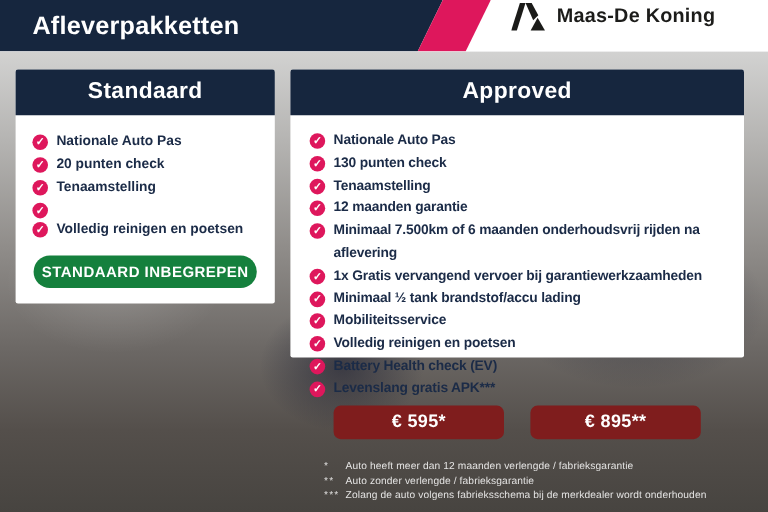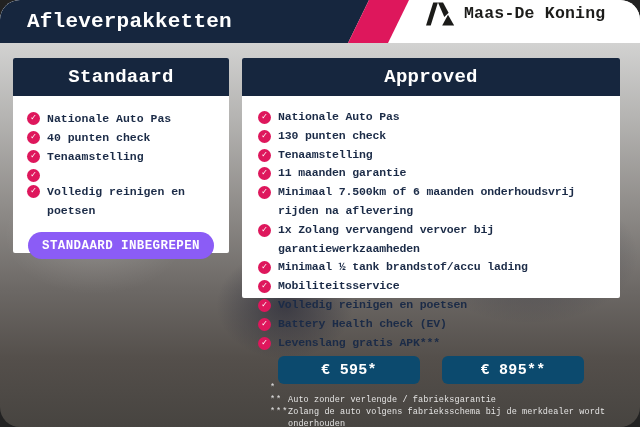--- a/index.html
+++ b/index.html
@@ -1,19 +1,18 @@
 <!DOCTYPE html>
 <html><head>
 <meta charset="utf-8">
 <style>
   html,body{margin:0;padding:0;background:#222;}
   .stage{
     position:relative; width:640px; height:427px; overflow:hidden;
-    font-family:Liberation Mono, monospace;
-    border-radius:20px;
+    font-family:Liberation Sans, sans-serif;
     -webkit-font-smoothing:antialiased;
   }
   
   .bg{
     position:absolute; inset:0;
     background:
       radial-gradient(95px 75px at 285px 305px, rgba(23,26,45,.55), rgba(23,26,45,0) 72%),
       radial-gradient(150px 95px at 530px 255px, rgba(21,25,44,.40), rgba(21,25,44,0) 72%),
       radial-gradient(130px 85px at 95px 235px, rgba(255,255,255,.15), rgba(255,255,255,0) 70%),
       linear-gradient(180deg,#dbdbdb 0%, #d2d2d1 10%, #b4b3b1 28%, #908d8a 48%, #6c6865 68%, #544f4b 84%, #474440 100%);
@@ -42,26 +41,26 @@
   .check-list{margin:0; padding:13px 4px 0 14px; list-style:none;}
   .card-approved .check-list{padding:12px 4px 0 16px;}
   .check-item{display:flex; align-items:flex-start; gap:7px;
     font-size:11.5px; font-weight:700; color:#1B2B47; line-height:19px;}
   .card-approved .check-item{line-height:18.8px; letter-spacing:-.15px;}
   .check-icon{flex:0 0 13px; width:13px; height:13px; margin-top:3px; border-radius:50%;
     background:#DE175C; color:#fff; font-size:9px; line-height:13px; text-align:center; font-weight:700;}
   .check-text{flex:1 1 auto;}
 
   .badge-btn{margin:12px auto 0; width:186px; height:27px; border-radius:14px;
-    background:#8b5cf6; color:#fff; display:flex; align-items:center; justify-content:center;
+    background:#15803d; color:#fff; display:flex; align-items:center; justify-content:center;
     font-size:12.5px; font-weight:700; letter-spacing:.4px; cursor:pointer;}
 
   .price-row{display:flex; justify-content:center; gap:22px; margin-top:4px;}
   .price-btn{min-width:114px; height:28px; padding:0 14px; border-radius:6px;
-    background:#0c4a6e; color:#fff; display:flex; align-items:center; justify-content:center;
+    background:#7f1d1d; color:#fff; display:flex; align-items:center; justify-content:center;
     font-size:15px; font-weight:700; letter-spacing:.3px; cursor:pointer;}
 
   
   .footnotes{position:absolute; left:270px; top:382px; color:rgba(255,255,255,.85);
     font-size:8.5px; line-height:12px; font-weight:400; letter-spacing:.1px;}
   .footnote{display:flex;}
   .fn-marker{flex:0 0 18px; width:18px; letter-spacing:1px;}
 </style>
 </head>
 <body>
@@ -90,21 +89,21 @@
       <span>Standaard</span>
     </div>
     <ul class="check-list">
   <li class="check-item">
     <span class="check-icon">✓</span>
     <span class="check-text">Nationale Auto Pas</span>
   </li>
 
   <li class="check-item">
     <span class="check-icon">✓</span>
-    <span class="check-text">40 punten check</span>
+    <span class="check-text">20 punten check</span>
   </li>
 
   <li class="check-item">
     <span class="check-icon">✓</span>
     <span class="check-text">Tenaamstelling</span>
   </li>
 
   <li class="check-item">
     <span class="check-icon">✓</span>
   </li>
@@ -132,31 +131,31 @@
     <span class="check-text">130 punten check</span>
   </li>
 
   <li class="check-item">
     <span class="check-icon">✓</span>
     <span class="check-text">Tenaamstelling</span>
   </li>
 
   <li class="check-item">
     <span class="check-icon">✓</span>
-    <span class="check-text">11 maanden garantie</span>
+    <span class="check-text">12 maanden garantie</span>
   </li>
 
   <li class="check-item">
     <span class="check-icon">✓</span>
     <span class="check-text">Minimaal 7.500km of 6 maanden onderhoudsvrij rijden na aflevering</span>
   </li>
 
   <li class="check-item">
     <span class="check-icon">✓</span>
-    <span class="check-text">1x Zolang vervangend vervoer bij garantiewerkzaamheden</span>
+    <span class="check-text">1x Gratis vervangend vervoer bij garantiewerkzaamheden</span>
   </li>
 
   <li class="check-item">
     <span class="check-icon">✓</span>
     <span class="check-text">Minimaal ½ tank brandstof/accu lading</span>
   </li>
 
   <li class="check-item">
     <span class="check-icon">✓</span>
     <span class="check-text">Mobiliteitsservice</span>
@@ -179,20 +178,21 @@
 </ul>
     <div class="price-row">
       <div class="price-btn">€ 595*</div>
       <div class="price-btn">€ 895**</div>
     </div>
   </section>
 
   <div class="footnotes">
   <div class="footnote">
     <span class="fn-marker">*</span>
+    <span class="fn-text">Auto heeft meer dan 12 maanden verlengde / fabrieksgarantie</span>
   </div>
 
   <div class="footnote">
     <span class="fn-marker">**</span>
     <span class="fn-text">Auto zonder verlengde / fabrieksgarantie</span>
   </div>
 
   <div class="footnote">
     <span class="fn-marker">***</span>
     <span class="fn-text">Zolang de auto volgens fabrieksschema bij de merkdealer wordt onderhouden</span>

